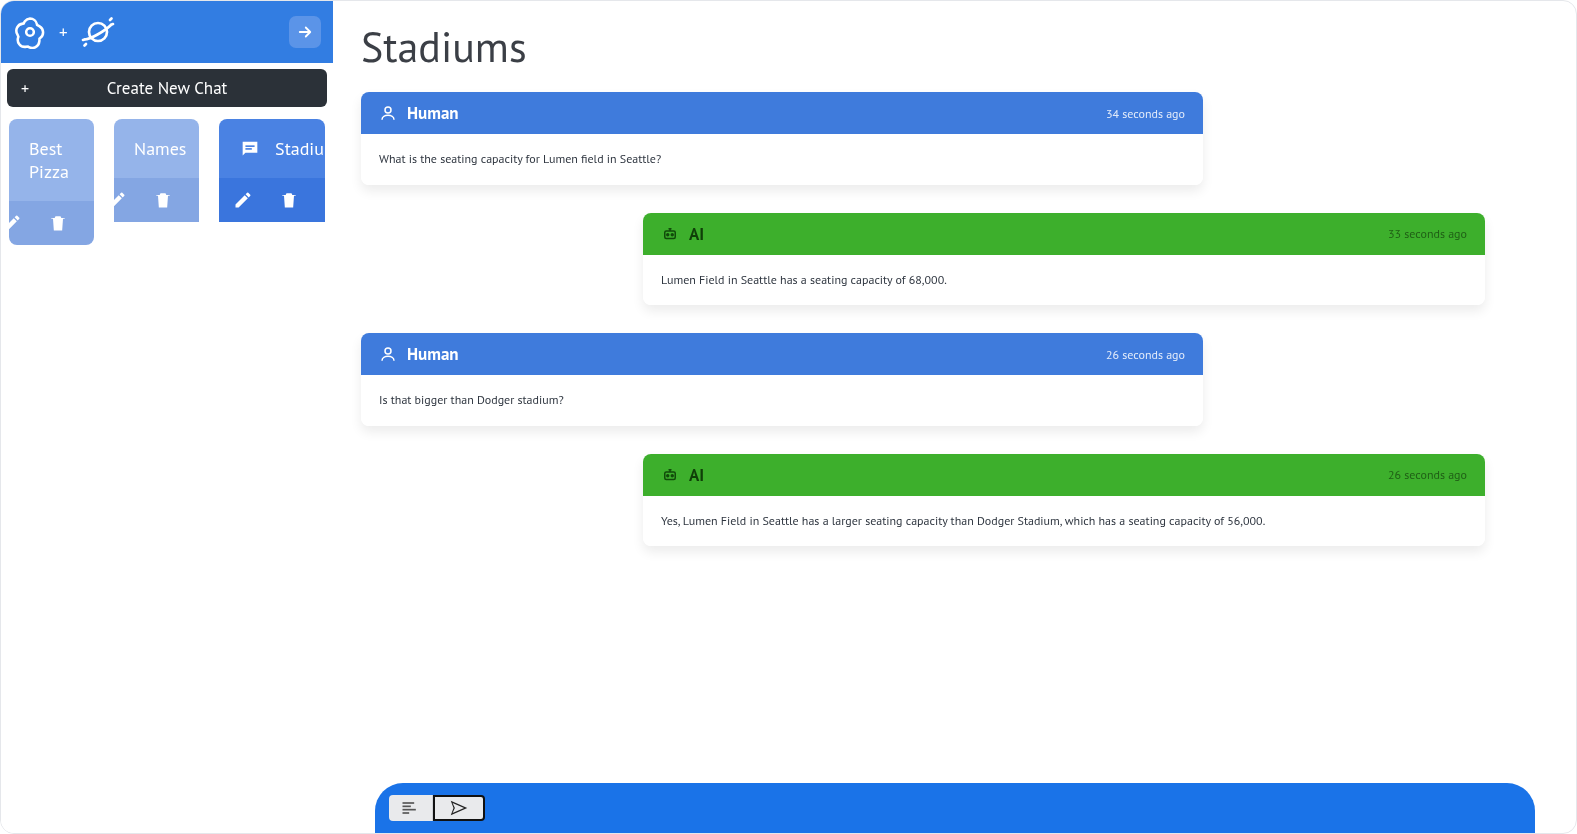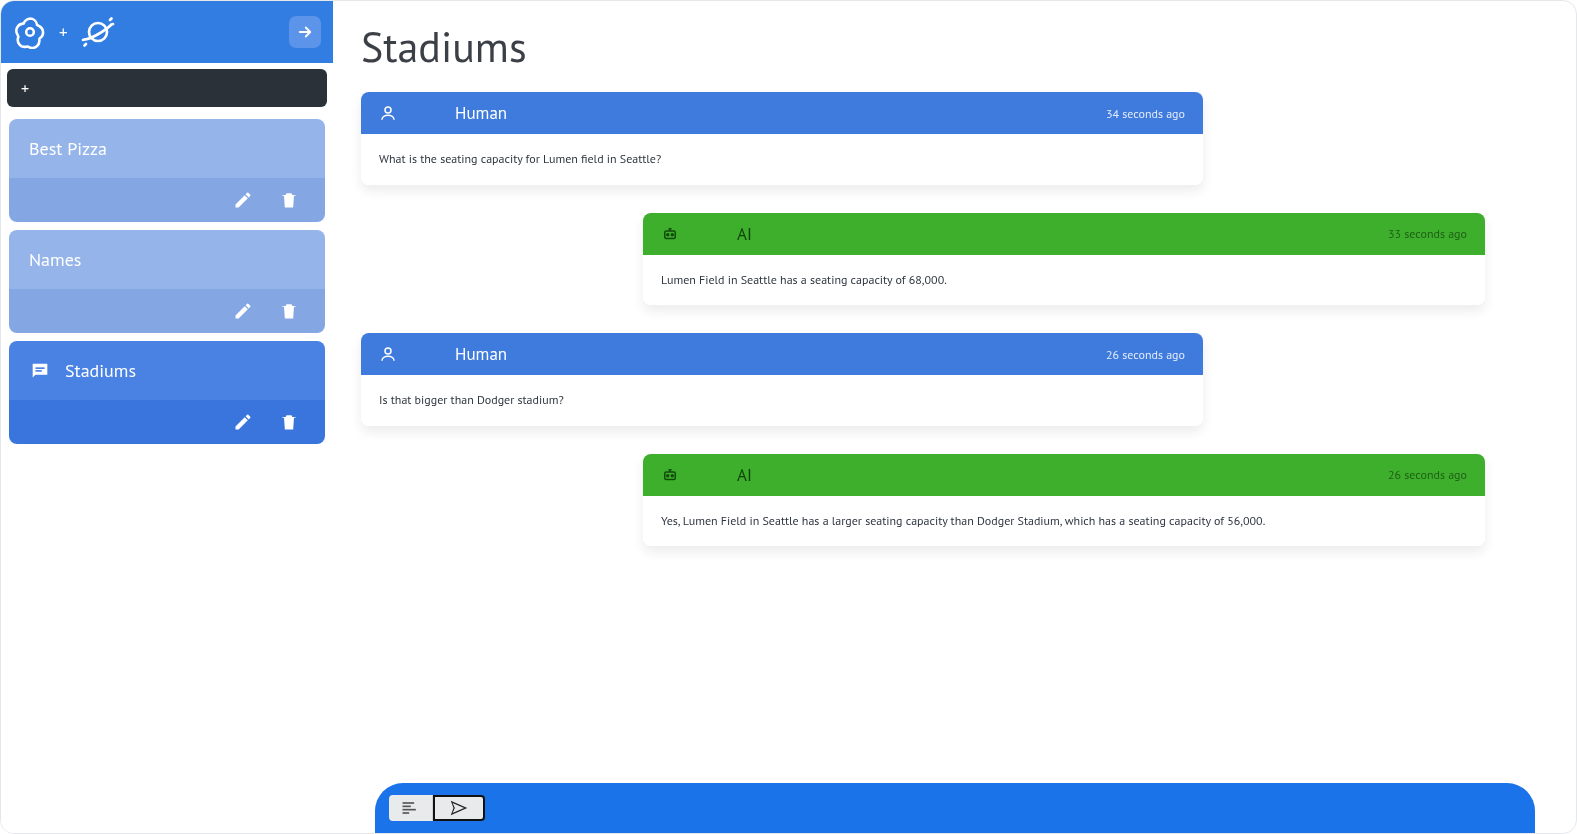--- a/index.html
+++ b/index.html
@@ -73,21 +73,21 @@
     cursor:pointer;
     font-size:17px;
     position:relative;
   }
   .new-chat .plus{
     font-size:16px;font-weight:400;margin-right:14px;line-height:1;
     position:absolute;left:14px;
   }
   .new-chat .label{flex:1;text-align:center;}
   .chat-list{
-    display:flex;flex-direction:column;gap:8px;
+    display:flex;gap:20px;
     padding:8px;
   }
   .chat-item{
     border-radius:8px;
     overflow:hidden;
     cursor:pointer;
   }
   .chat-item-head{
     padding:18px 20px;
     color:#fff;
@@ -134,21 +134,21 @@
     margin-left:282px;
   }
   .msg-head{
     display:flex;align-items:center;gap:10px;
     color:#fff;
     padding:10px 18px;
     font-size:17px;
   }
   .msg.human .msg-head{background:#3f7bdc;}
   .msg.ai .msg-head{background:var(--green);}
-  .msg-head .role{font-weight:400;margin-left:48px;}
+  .msg-head .role{font-weight:700;}
   .msg-head .time{margin-left:auto;color:rgba(255,255,255,0.85);font-size:12px;}
   .msg.ai .msg-head .time{color:#1b5212;opacity:.85;}
   .msg-body{
     background:#fff;
     padding:16px 18px;
     font-size:12px;
     color:#2f3640;
     line-height:1.55;
   }
   
@@ -217,20 +217,21 @@
         <span class="icon">
           <svg width="18" height="18" viewBox="0 0 24 24" fill="none" stroke="#fff" stroke-width="2.4" stroke-linecap="round" stroke-linejoin="round">
             <path d="M5 12h13M13 6l6 6-6 6"></path>
           </svg>
         </span>
       </div>
     </div>
 
     <div class="new-chat">
       <span class="plus">+</span>
+      <span class="label">Create New Chat</span>
     </div>
 
     <div class="chat-list">
 
       <div class="chat-item inactive">
         <div class="chat-item-head">
           <span>Best Pizza</span>
         </div>
         <div class="chat-item-actions">
           <span class="icon">

